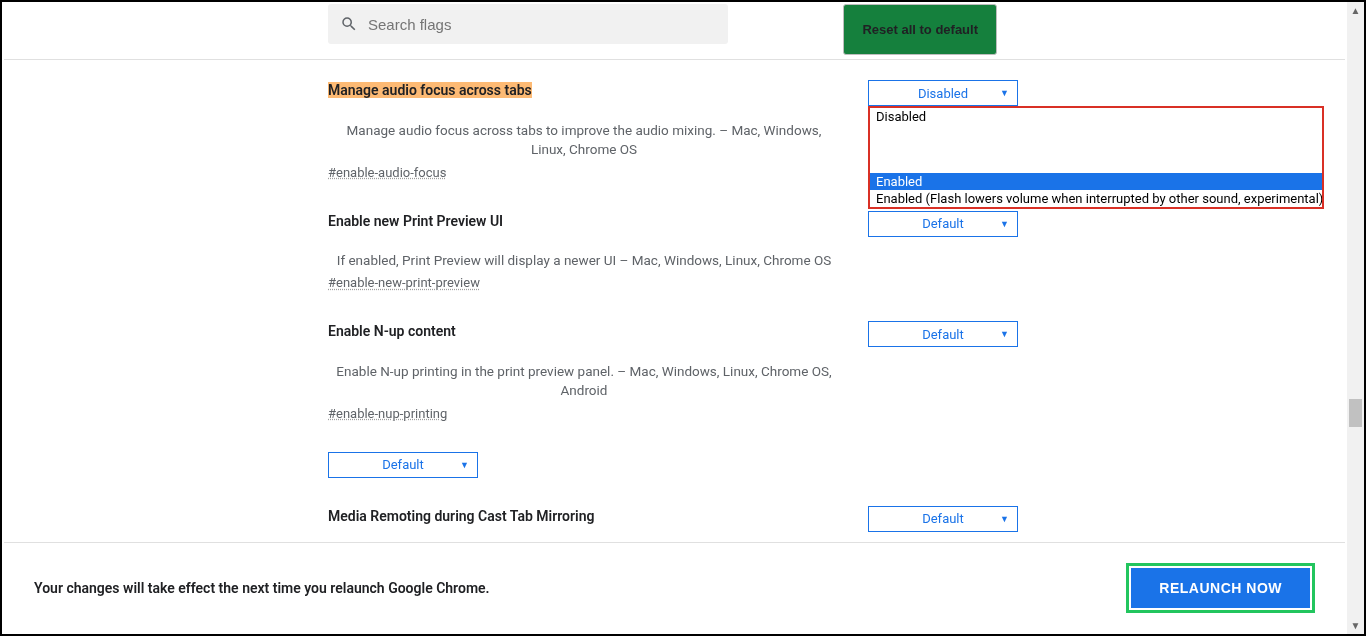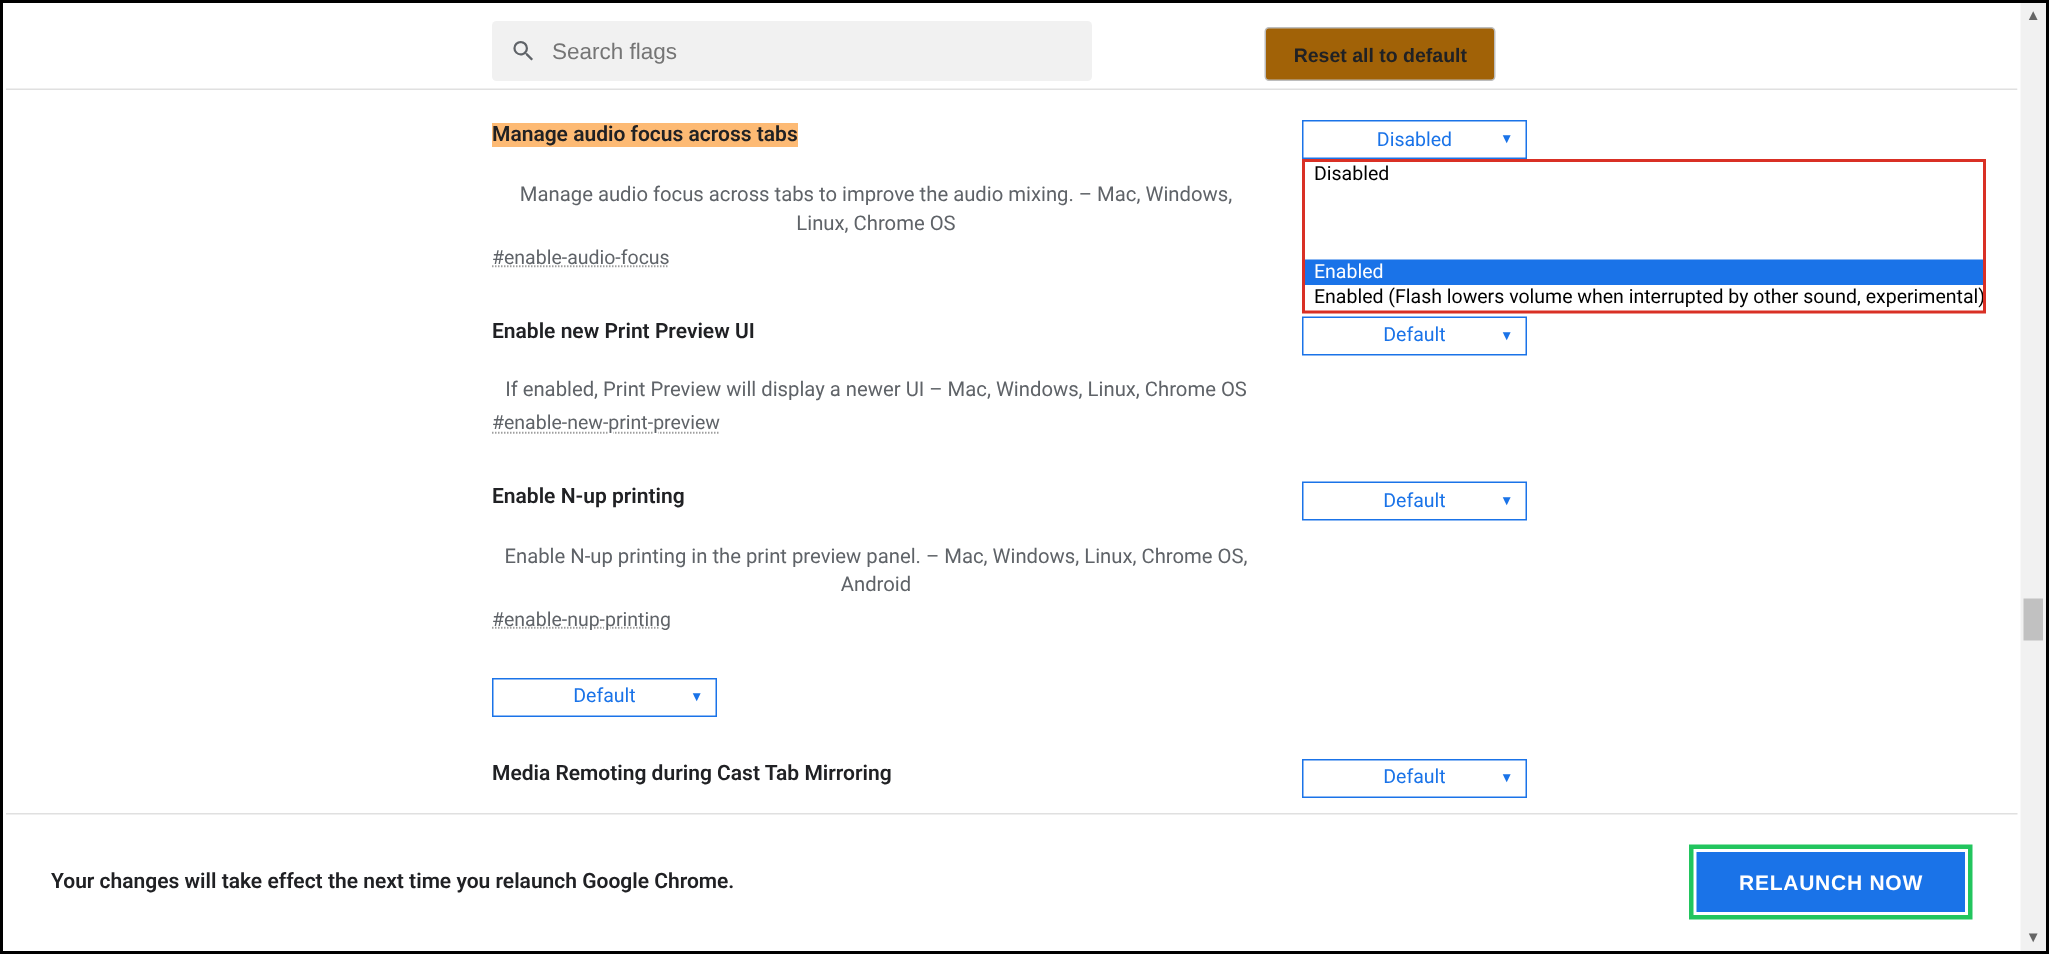--- a/index.html
+++ b/index.html
@@ -2,24 +2,24 @@
 <html><head>
 <meta charset="utf-8">
 <style>
   * { box-sizing: border-box; margin: 0; padding: 0; }
   html, body { width: 1366px; height: 636px; font-family: "Segoe UI", Roboto, Arial, sans-serif; overflow: hidden; background: #fff; color: #202124; }
   .frame { position: relative; width: 1366px; height: 636px; border: 2px solid #000; background: #fff; }
   .scrollbar { position: absolute; right: 0; top: 0; width: 17px; height: 632px; background: #f1f1f1; }
   .scroll-arrow { width: 17px; height: 17px; display: flex; align-items: center; justify-content: center; color: #666; font-size: 10px; cursor: pointer; }
   .scroll-thumb { position: absolute; left: 2px; right: 2px; top: 397px; height: 28px; background: #c1c1c1; }
   .content-viewport { position: absolute; left: 2px; top: 2px; right: 19px; height: 538px; overflow: hidden; }
-  .header-bar { height: 56px; display: flex; align-items: flex-end; padding: 0 40px 5px 324px; border-bottom: 1px solid #e0e0e0; }
+  .header-bar { height: 56px; display: flex; align-items: flex-start; padding: 0 40px 5px 324px; border-bottom: 1px solid #e0e0e0; }
   .search-box { width: 400px; height: 40px; background: #f1f1f1; border-radius: 3px; display: flex; align-items: center; padding: 0 12px; gap: 10px; }
   .search-box input { border: none; background: transparent; outline: none; font-size: 15px; color: #5f6368; width: 100%; }
-  .reset-btn { height: 36px; padding: 0 18px; border: 1px solid #bdbdbd; border-radius: 3px; background: #a16207; font-size: 13px; color: #202124; cursor: pointer; margin-left: auto; margin-right: 308px; font-weight: 600; }
+  .reset-btn { height: 51px; padding: 0 18px; border: 1px solid #bdbdbd; border-radius: 3px; background: #15803d; font-size: 13px; color: #202124; cursor: pointer; margin-left: auto; margin-right: 308px; font-weight: 600; }
   .flags-list { padding: 20px 0 0 324px; }
   .flag-row { display: flex; width: 720px; margin-bottom: 28px; }
   .flag-text { width: 540px; padding-right: 28px; font-size: 13.5px; line-height: 1.45; }
   .flag-title { font-weight: 600; color: #202124; font-size: 14px; }
   .flag-title.hl { background: #fdba74; display: inline; text-align: center; }
   .flag-desc { color: #5f6368; margin-top: 20px; text-align: center; }
   .flag-tag { color: #5f6368; text-decoration: underline dotted #9e9e9e; font-size: 13px; display: inline-block; margin-top: 4px; }
   .flag-select-wrap { position: relative; }
   .select-box { width: 150px; height: 26px; border: 1px solid #1a73e8; background: #fff; color: #1a73e8; font-size: 13px; display: flex; align-items: center; justify-content: center; cursor: pointer; position: relative; }
   .select-box .caret { position: absolute; right: 8px; top: 50%; transform: translateY(-50%); font-size: 9px; }
@@ -80,21 +80,21 @@
         <div class="flag-select-wrap">
           <div class="select-box">
             <span>Default</span>
             <span class="caret">▼</span>
           </div>
         </div>
       </div>
 
       <div class="flag-row">
         <div class="flag-text">
-          <div class="flag-title">Enable N-up printing</div>
+          <div class="flag-title">Enable N-up content</div>
           <div class="flag-desc">Enable N-up printing in the print preview panel. – Mac, Windows, Linux, Chrome OS, Android</div>
           <span class="flag-tag">#enable-nup-printing</span>
         </div>
         <div class="flag-select-wrap">
           <div class="select-box">
             <span>Default</span>
             <span class="caret">▼</span>
           </div>
         </div>
       </div>

